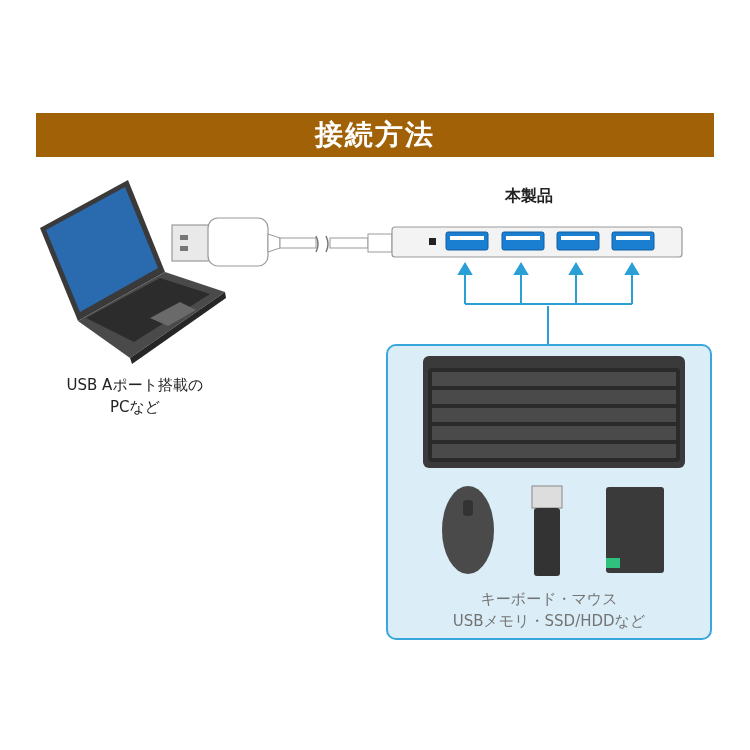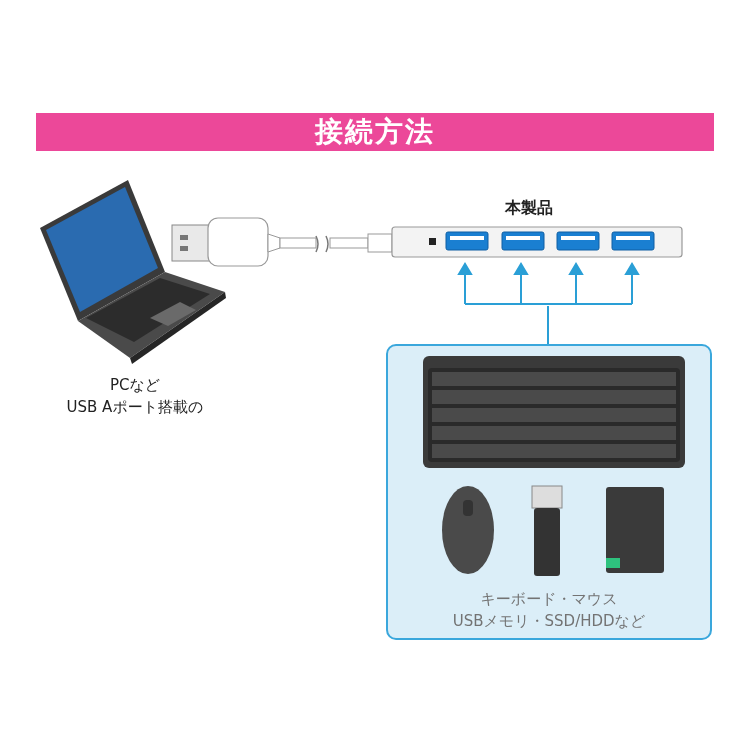--- a/index.html
+++ b/index.html
@@ -1,22 +1,22 @@
 <!DOCTYPE html>
 <html><head>
 <meta charset="utf-8">
 <style>
   html, body { margin:0; padding:0; background:#ffffff; }
   body { width:750px; height:750px; position:relative; overflow:hidden;
          font-family:"DejaVu Sans", "Liberation Sans", sans-serif; color:#222; }
-  .title-bar { position:absolute; left:36px; top:113px; width:678px; height:38px;
-               background:#ec4899; display:flex; align-items:center; justify-content:center;font-family:Liberation Mono, monospace; }
+  .title-bar { position:absolute; left:36px; top:113px; width:678px; height:44px;
+               background:#a16207; display:flex; align-items:center; justify-content:center;font-family:Liberation Mono, monospace; }
   .title-bar span { color:#fff; font-size:28px; font-weight:bold; letter-spacing:2px; }
   .abs { position:absolute; }
-  .label-product { left:505px; top:186px; font-size:16px; font-weight:bold; color:#222;margin-top:12px; }
+  .label-product { left:505px; top:186px; font-size:16px; font-weight:bold; color:#222; }
   .label-pc { left:40px; top:374px; width:190px; text-align:center; font-size:15px; line-height:22px; color:#222; }
   .panel { left:386px; top:344px; width:326px; height:296px; background:#dbeef8;
            border:2px solid #3aa7dc; border-radius:10px; box-sizing:border-box; }
   .panel-caption { left:386px; top:588px; width:326px; text-align:center; font-size:15px; line-height:22px; color:#737373; }
   svg { position:absolute; left:0; top:0; }
 </style>
 </head>
 <body>
 
 <div class="title-bar">
@@ -73,22 +73,22 @@
     <polygon points="459,274 465,264 471,274"></polygon>
     <polygon points="515,274 521,264 527,274"></polygon>
     <polygon points="570,274 576,264 582,274"></polygon>
     <polygon points="626,274 632,264 638,274"></polygon>
   </g>
 </svg>
 
 <div class="abs label-product">本製品</div>
 
 <div class="abs label-pc">
+  <div>USB Aポート搭載の</div>
   <div>PCなど</div>
-  <div>USB Aポート搭載の</div>
 </div>
 
 <div class="abs panel"></div>
 
 <svg width="750" height="750" viewBox="0 0 750 750">
   <g>
     <rect x="423" y="356" width="262" height="112" rx="6" fill="#3a3a3a"></rect>
     <rect x="428" y="368" width="252" height="94" rx="4" fill="#2a2a2a"></rect>
     <g fill="#4a4a4a">
       <rect x="432" y="372" width="244" height="14"></rect>

